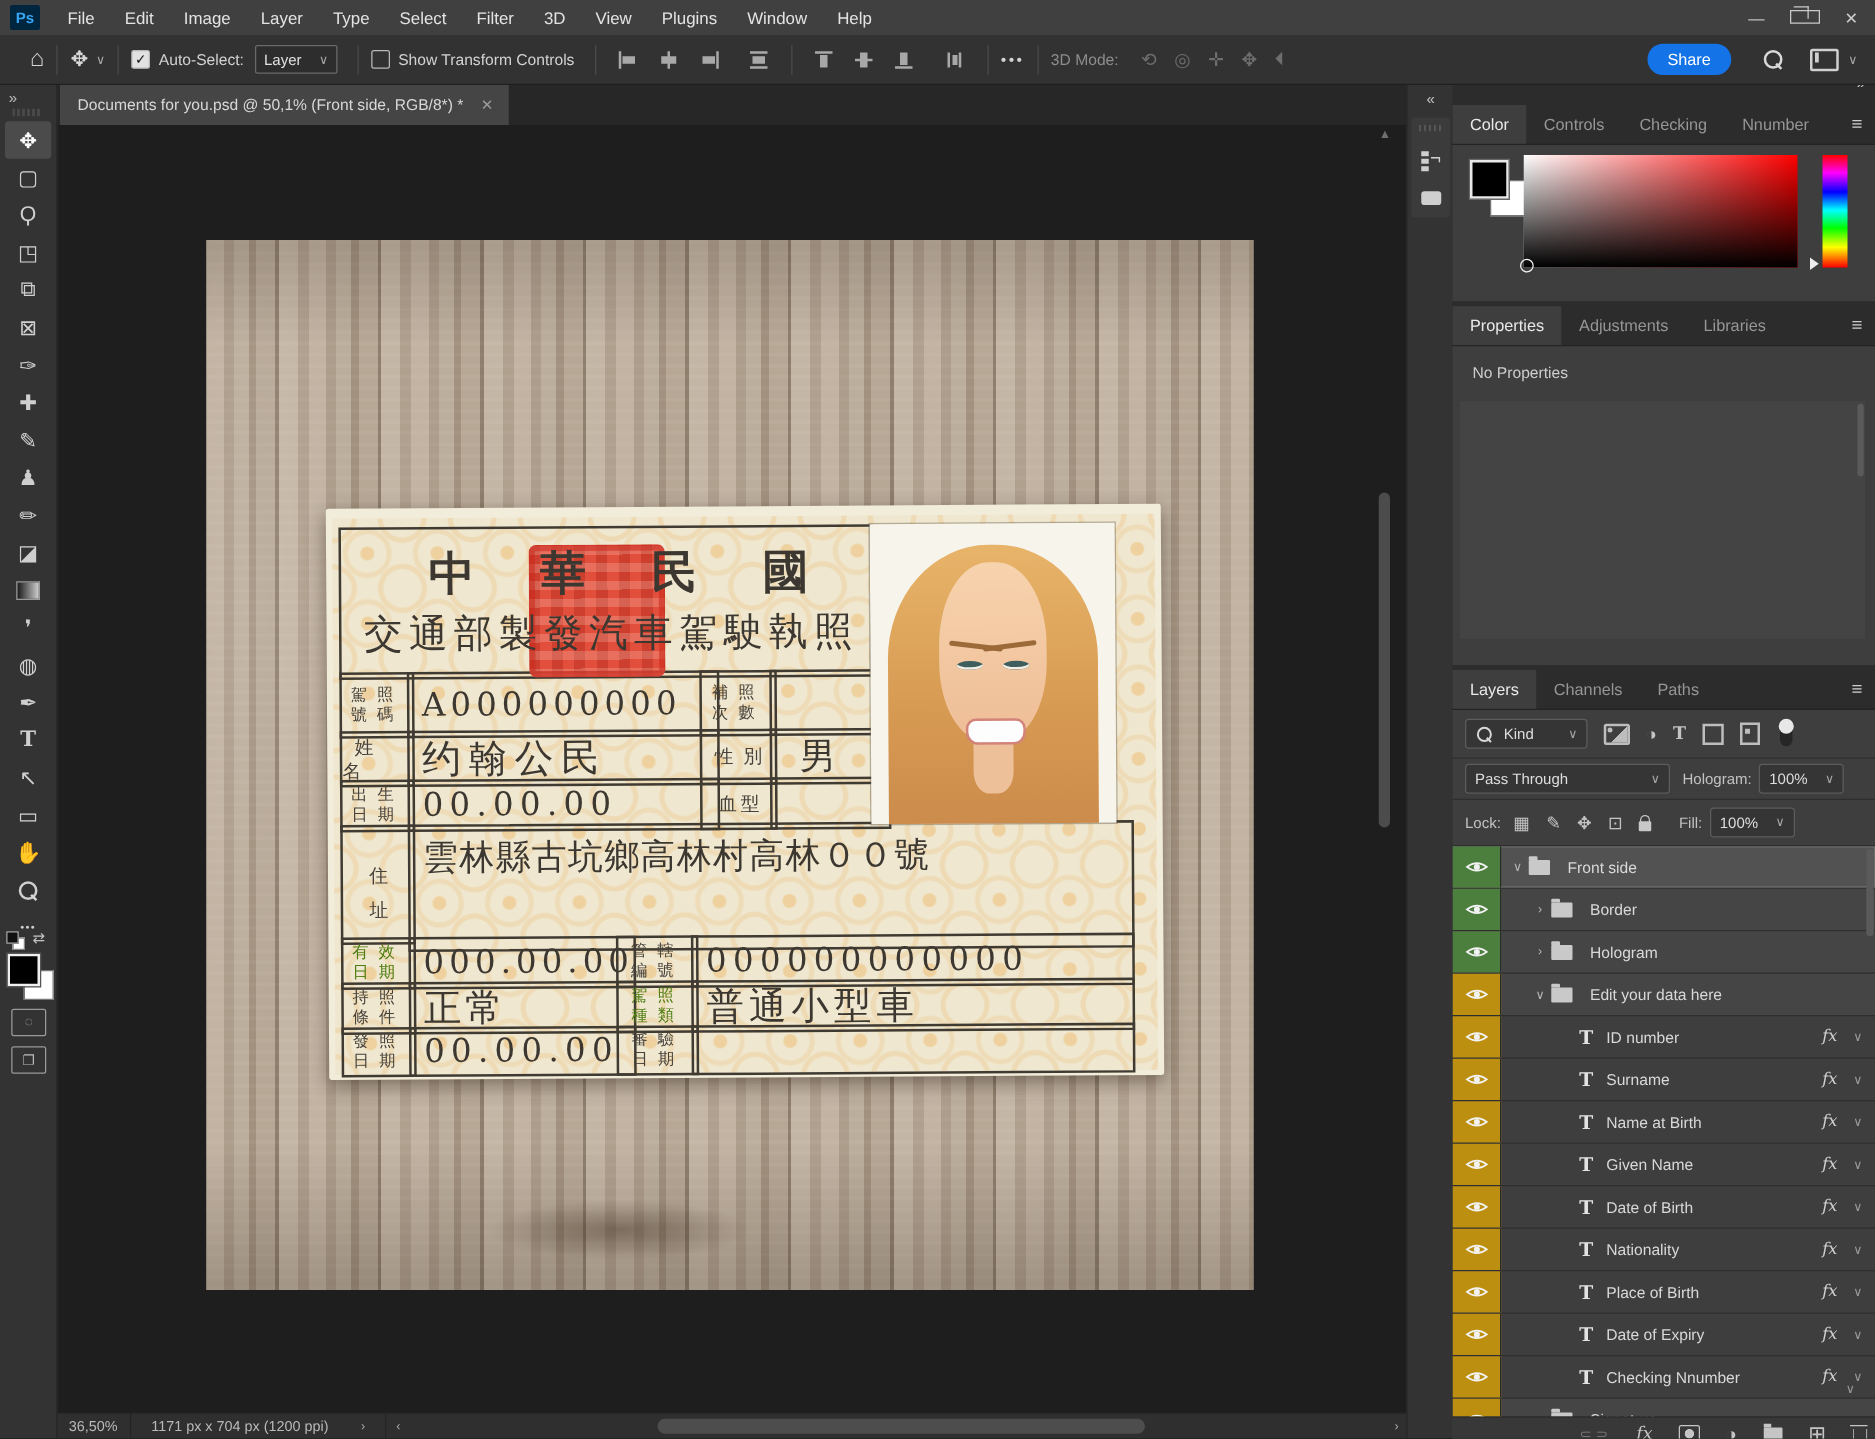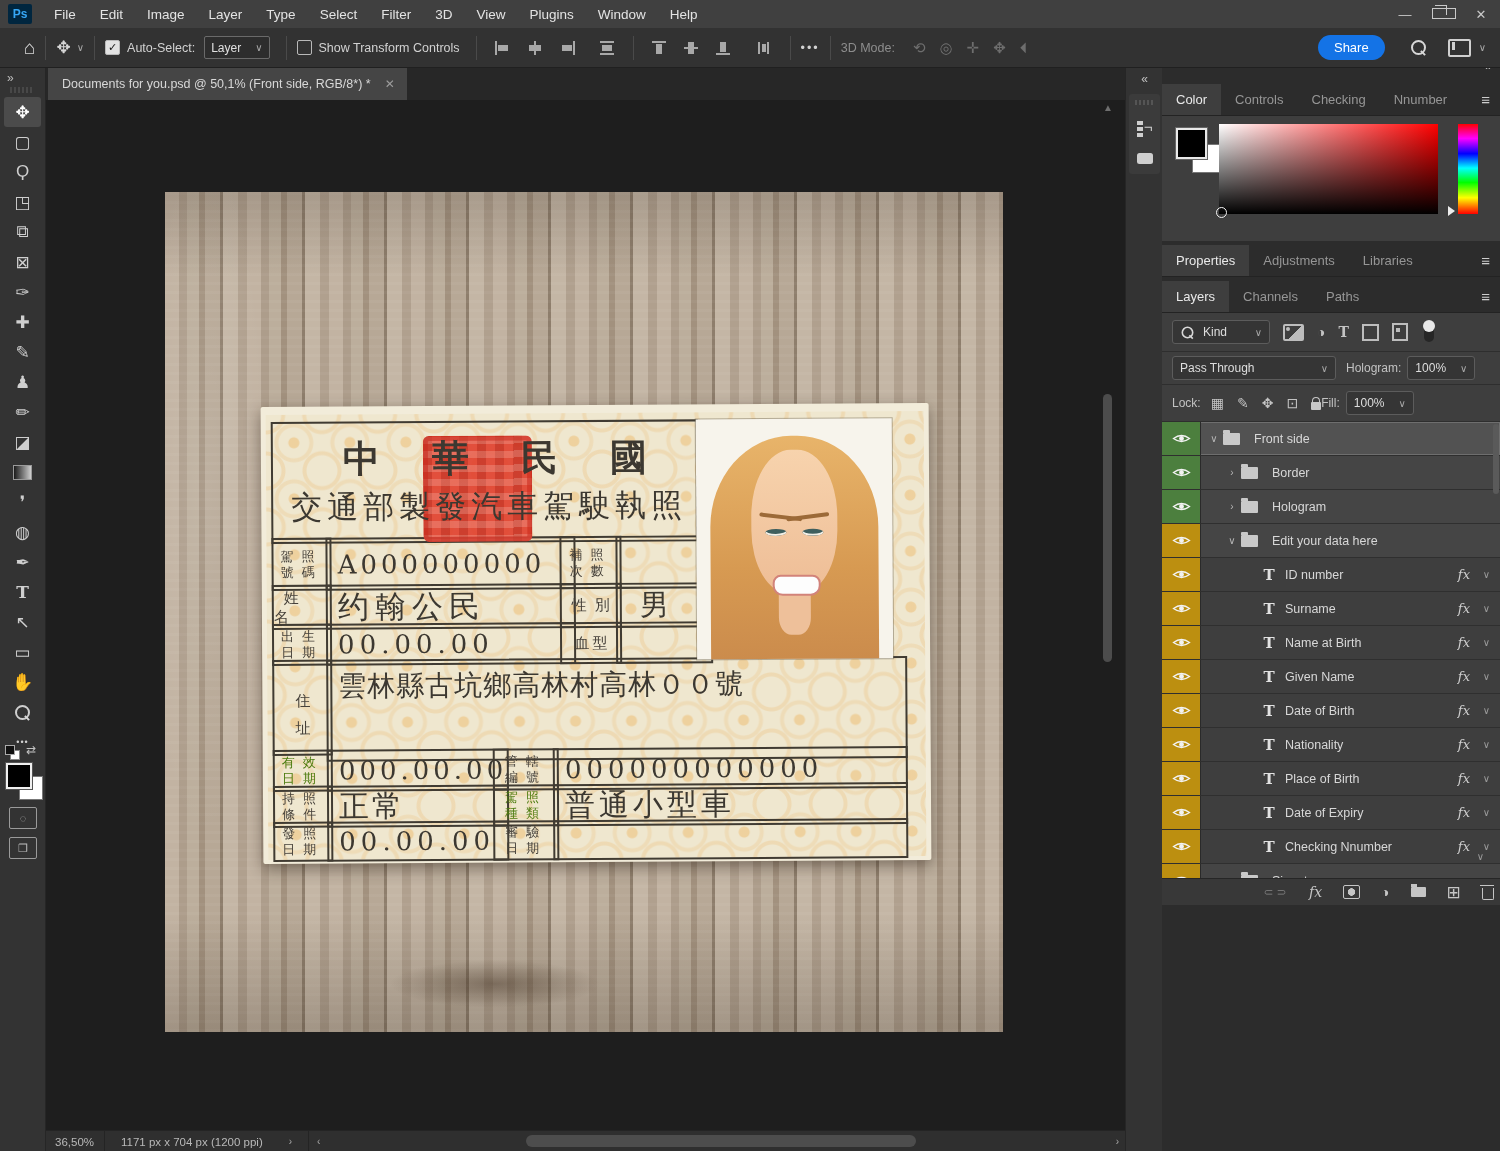--- a/index.html
+++ b/index.html
@@ -482,20 +482,26 @@
       <div id="huetri"></div>
       <div id="huestrip"></div>
     </div>
 
     <div class="ptabs" style="margin-top:2px">
       <div class="ptab active">Properties</div>
       <div class="ptab">Adjustments</div>
       <div class="ptab">Libraries</div>
       <span class="pmenu">≡</span>
     </div>
+    <div class="pbody" style="height:255px">
+      <div id="noprops">No Properties</div>
+      <div id="props-inner">
+        <div id="props-scroll"></div>
+      </div>
+    </div>
 
     <div class="ptabs" style="margin-top:2px">
       <div class="ptab active">Layers</div>
       <div class="ptab">Channels</div>
       <div class="ptab">Paths</div>
       <span class="pmenu">≡</span>
     </div>
     <div class="pbody">
 
       <div class="lrowbar" style="height:38px;border-bottom:1px solid #2e2e2e">
@@ -524,21 +530,21 @@
         </div>
       </div>
 
       <div class="lrowbar" style="height:36px;border-bottom:1px solid #2e2e2e">
         <span class="locklbl">Lock:</span>
         <span class="ficon" style="margin-left:10px">▦</span>
         <span class="ficon">✎</span>
         <span class="ficon">✥</span>
         <span class="ficon">⊡</span>
         <span class="ficon padlock"></span>
-        <span class="locklbl" style="">Fill:</span>
+        <span class="locklbl" style="margin-left:22px">Fill:</span>
         <div class="fieldbox" style="width:52px;margin-left:6px">
           <span>100%</span>
           <span class="chev" style="margin-left:auto">∨</span>
         </div>
       </div>
 
       <div id="layerlist">
         <div id="list-scroll"></div>
         <div id="list-chev">∨</div>
       <div class="lrow group sel">

